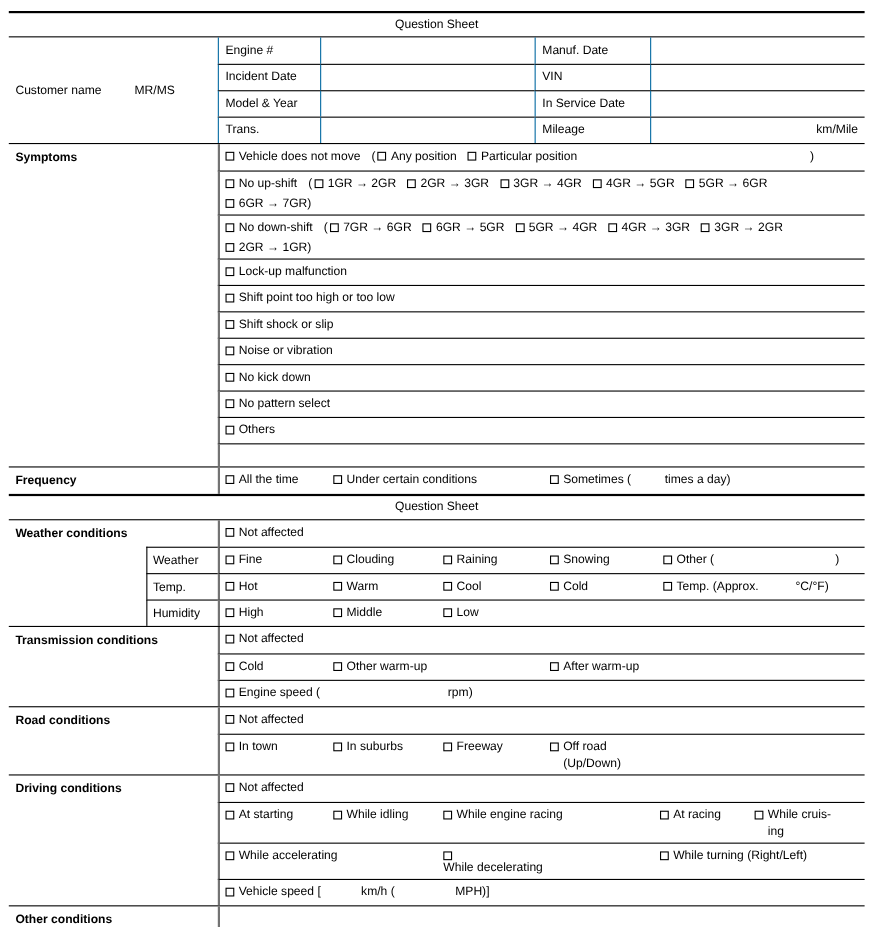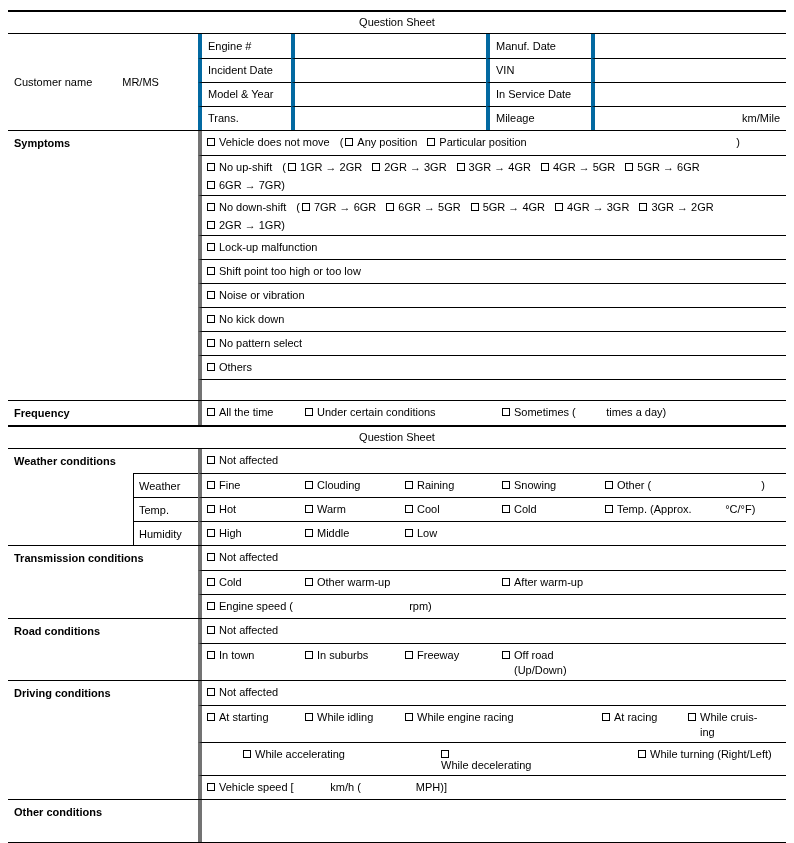--- a/index.html
+++ b/index.html
@@ -26,35 +26,35 @@
   }
 
   
   .hdr {
     display: grid;
     grid-template-columns: 190px 93px 195px 105px 195px;
     grid-auto-rows: 24px;
     border-bottom: 1px solid #000;
   }
   .hdr .cell { display: flex; align-items: center; padding: 0 6px; overflow: hidden; }
-  .bl { border-left: 4px solid #0369a1; }
+  .bl { border-left: 1px solid #0369a1; }
   .bt { border-top: 1px solid #000; }
   .customer { grid-column: 1; grid-row: 1 / 5; align-items: flex-start; padding-top: 5px; gap: 30px; }
   .right { justify-content: flex-end; padding-right: 5px; }
 
   
   .sec {
     display: grid;
     grid-template-columns: 190px 588px;
     border-bottom: 1px solid #000;
   }
   .sec > .slabel { grid-column: 1; padding: 5px 6px 0 6px; font-weight: bold; }
   .sec > .rowc { grid-column: 2; }
   .rowc {
-    border-left: 4px solid #737373;
+    border-left: 2px solid #737373;
     min-height: 24px;
     padding: 4px 4px 2px 5px;
     display: flex;
     flex-wrap: wrap;
     align-items: flex-start;
     column-gap: 10px;
     row-gap: 2px;
   }
   .thickb { border-bottom-width: 2px; }
   .h40 { min-height: 40px; }
@@ -83,21 +83,21 @@
   .push { margin-left: auto; margin-right: 42px; }
 
   
   .cols5, .colsA, .colsB, .drive { column-gap: 0; }
   .cols5 > :nth-child(1) { width: 98px; }
   .cols5 > :nth-child(2) { width: 100px; }
   .cols5 > :nth-child(3) { width: 97px; }
   .cols5 > :nth-child(4) { width: 103px; }
   .colsA > :nth-child(1) { width: 98px; }
   .colsA > :nth-child(2) { width: 197px; }
-  .colsB > :nth-child(1) { width: 198px; margin-left: 36px; }
+  .colsB > :nth-child(1) { width: 198px; }
   .colsB > :nth-child(2) { width: 197px; flex-direction: column; }
   .drive > :nth-child(1) { width: 98px; }
   .drive > :nth-child(2) { width: 100px; }
   .drive > :nth-child(3) { width: 197px; }
   .drive > :nth-child(4) { width: 86px; }
   .drive > :nth-child(5) { width: 84px; }
 </style>
 </head>
 <body>
 
@@ -220,20 +220,26 @@
       </div>
     <div class="rowc bt">
         <span class="opt">
           <span class="cb"></span>
           <span class="lab">Shift point too high or too low</span>
         </span>
       </div>
     <div class="rowc bt">
         <span class="opt">
           <span class="cb"></span>
+          <span class="lab">Shift shock or slip</span>
+        </span>
+      </div>
+    <div class="rowc bt">
+        <span class="opt">
+          <span class="cb"></span>
           <span class="lab">Noise or vibration</span>
         </span>
       </div>
     <div class="rowc bt">
         <span class="opt">
           <span class="cb"></span>
           <span class="lab">No kick down</span>
         </span>
       </div>
     <div class="rowc bt">

